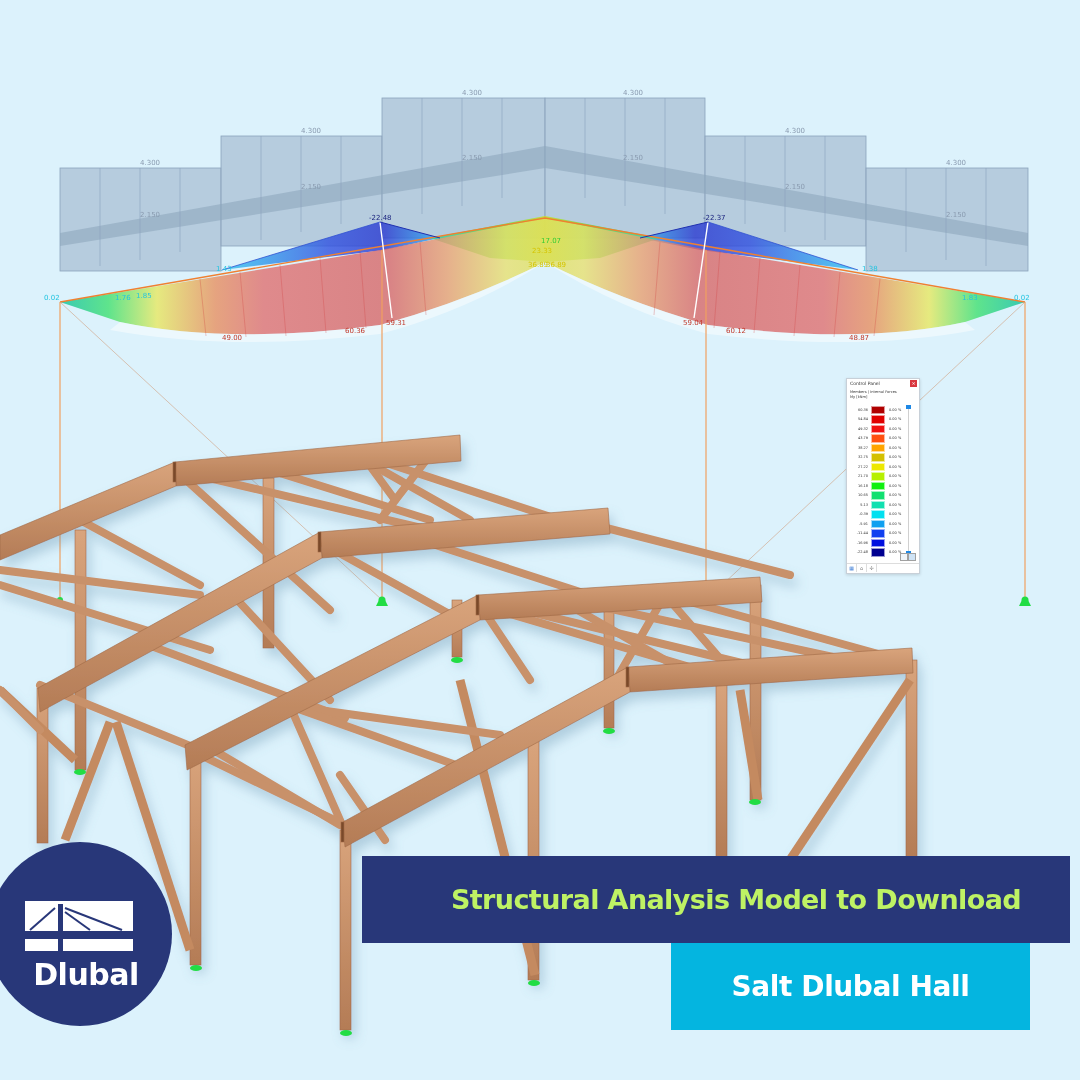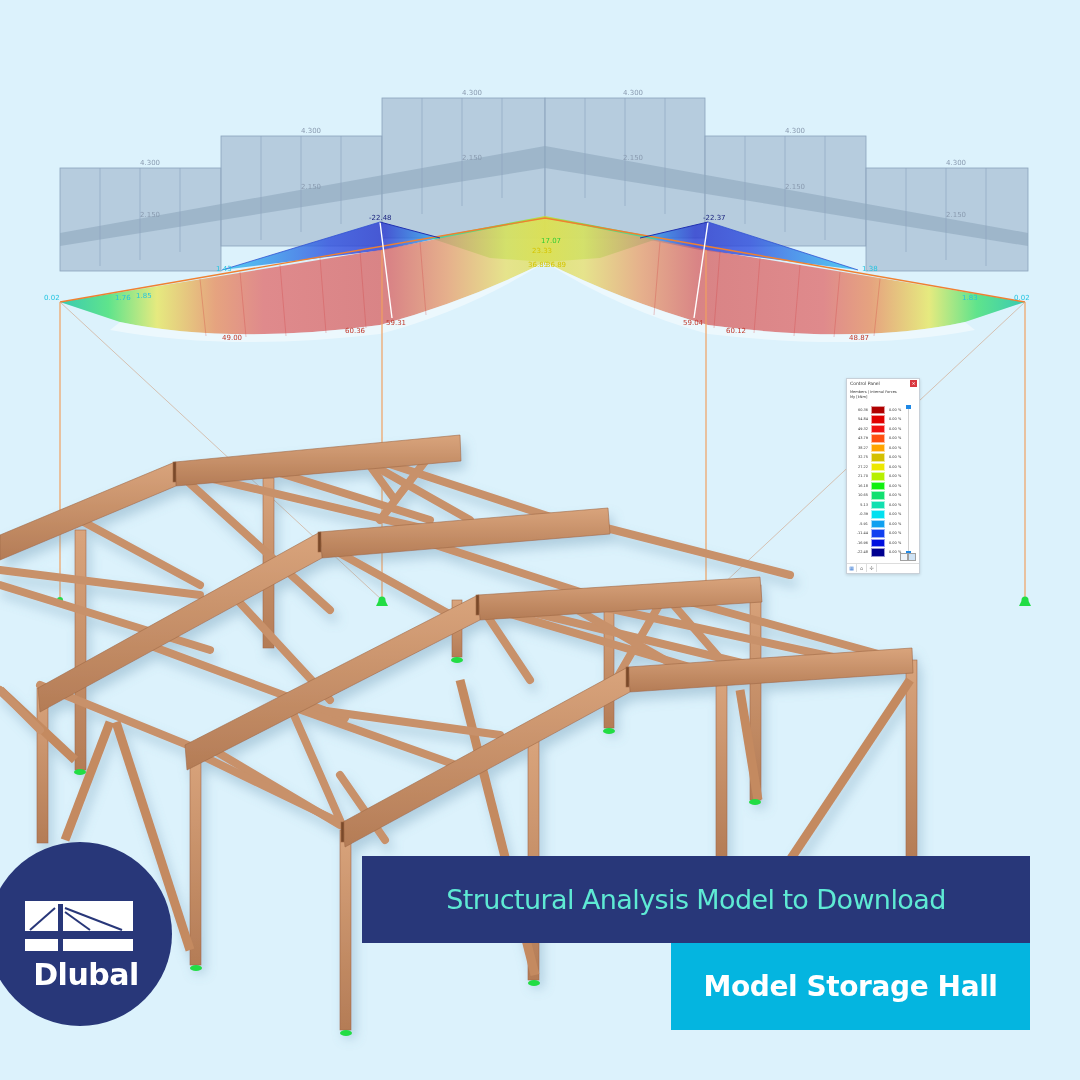--- a/index.html
+++ b/index.html
@@ -46,22 +46,22 @@
   .logo-mark { position: absolute; left: 37px; top: 59px; width: 108px; height: 50px; }
   .logo-text {
     position: absolute; left: 0; top: 115px; width: 184px; text-align: center;
     color: #ffffff; font-family: "DejaVu Sans", sans-serif; font-weight: bold; font-size: 30px;
     padding-left: 12px; box-sizing: border-box; letter-spacing: -0.5px;
   }
 
   
   .banner1 {
     position: absolute; left: 362px; top: 856px; width: 668px; height: 87px;
-    background: #283779; color: #5eead4; display: flex; align-items: center; justify-content: center;
-    font-family: "DejaVu Sans", sans-serif; font-size: 27px; font-weight: 400; letter-spacing: -0.6px;
+    background: #283779; color: #bef264; display: flex; align-items: center; justify-content: center;
+    font-family: "DejaVu Sans", sans-serif; font-size: 27px; font-weight: 700; letter-spacing: -0.6px; padding-left: 40px;
   }
   .banner2 {
     position: absolute; left: 671px; top: 943px; width: 359px; height: 87px;
     background: #04b5e0; color: #fff; display: flex; align-items: center; justify-content: center;
     font-family: "DejaVu Sans", sans-serif; font-size: 28px; font-weight: bold; letter-spacing: -0.4px;
   }
 </style>
 </head>
 <body>
 
@@ -444,13 +444,13 @@
     <rect x="0" y="38" width="108" height="12" fill="#ffffff"></rect>
     <rect x="33" y="3" width="5" height="50" fill="#283779"></rect>
     <line x1="5" y1="29" x2="30" y2="7" stroke="#283779" stroke-width="2"></line>
     <line x1="40" y1="7" x2="97" y2="29" stroke="#283779" stroke-width="2"></line>
     <line x1="40" y1="11" x2="65" y2="29" stroke="#283779" stroke-width="2"></line>
   </svg>
   <div class="logo-text">Dlubal</div>
 </div>
 
 <div class="banner1">Structural Analysis Model to Download</div>
-<div class="banner2">Model Storage Hall</div>
+<div class="banner2">Salt Dlubal Hall</div>
 
 </body></html>

